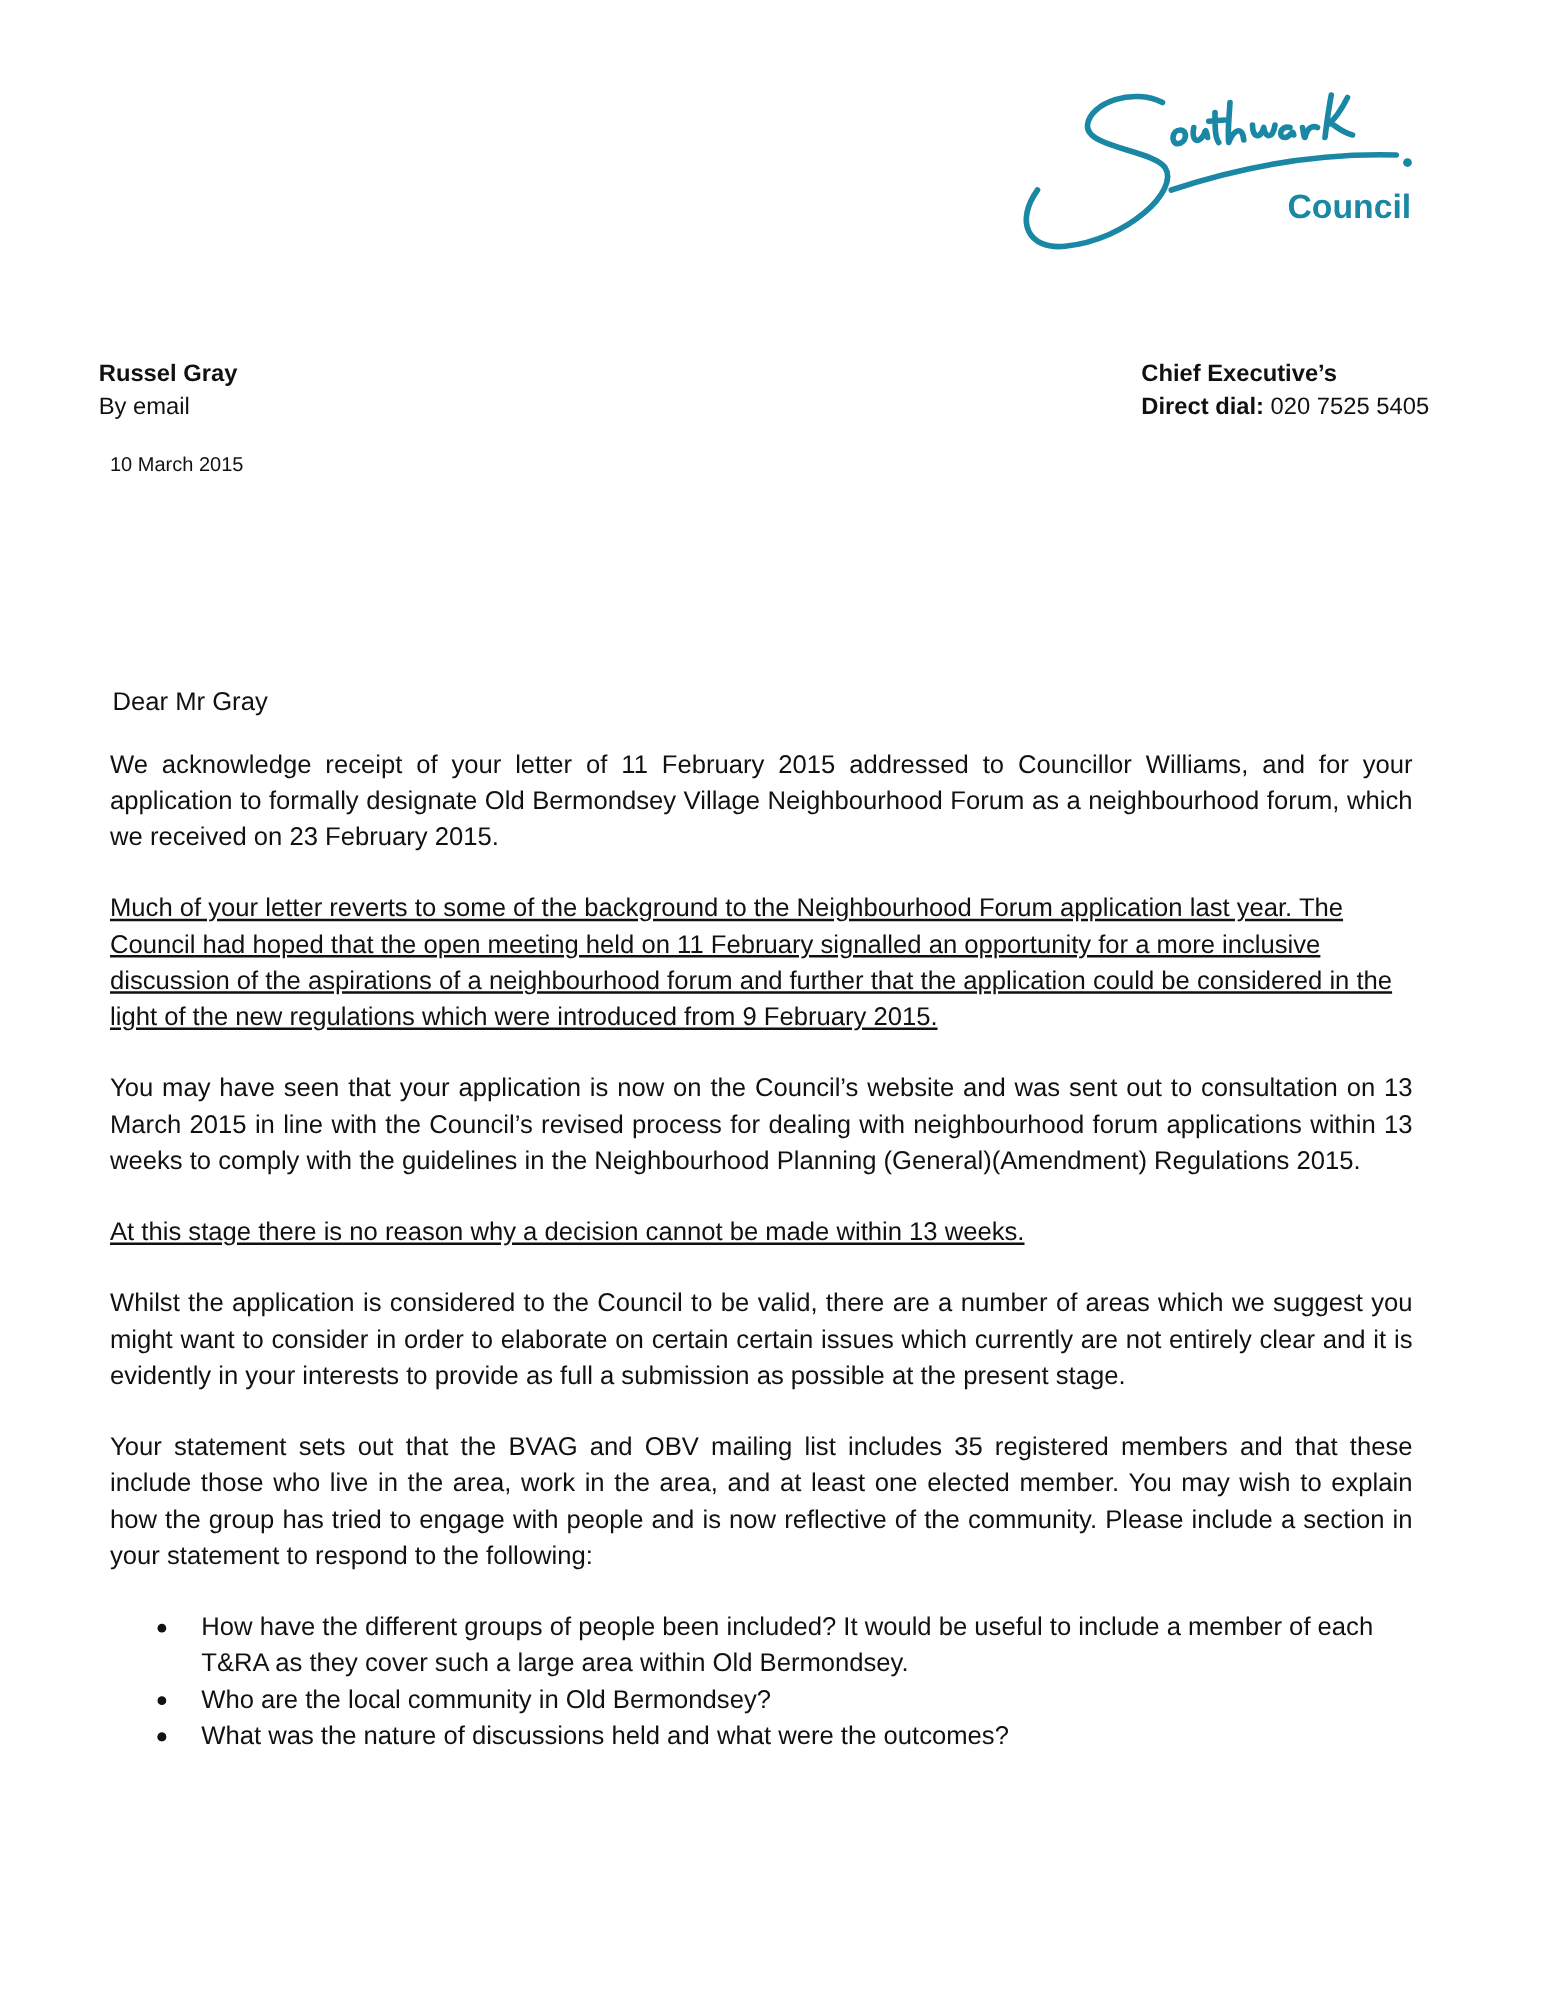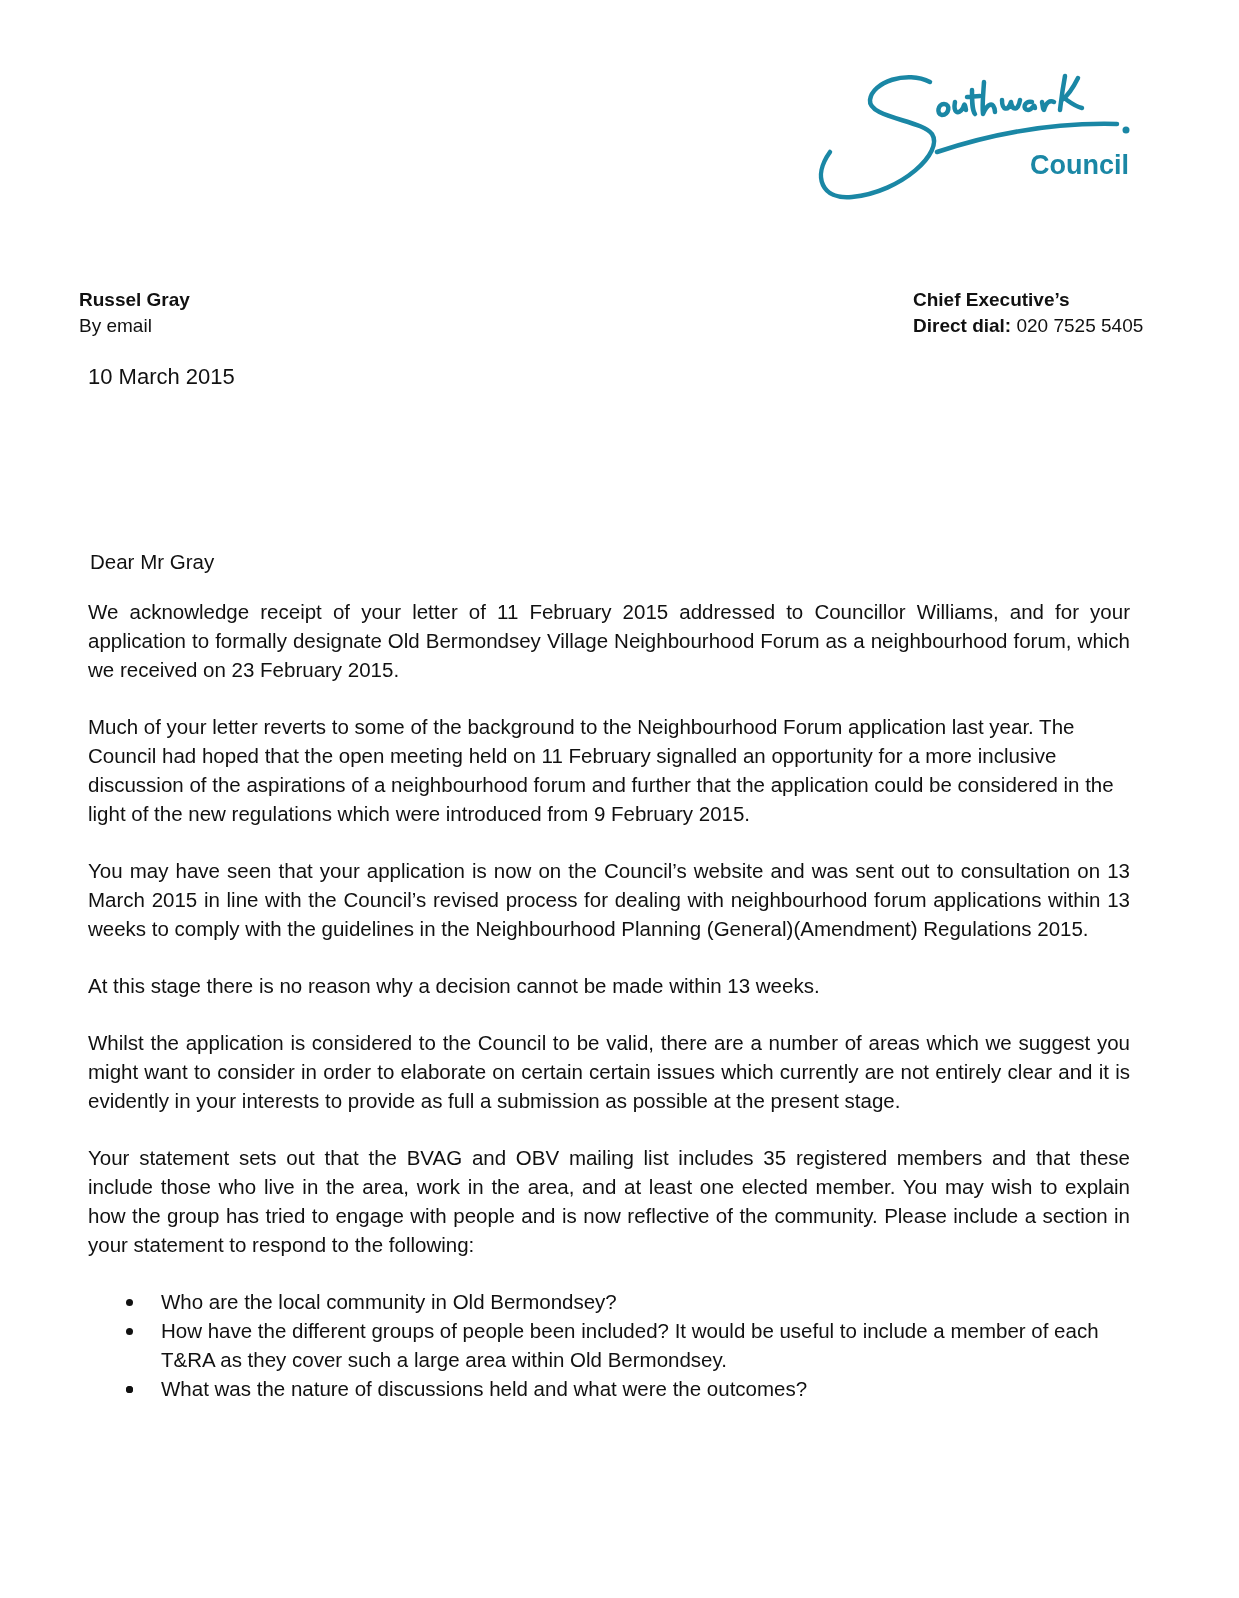--- a/index.html
+++ b/index.html
@@ -13,27 +13,27 @@
   .logo svg { position: absolute; left: 0; top: 0; }
   .logo-council {
     position: absolute; left: 218px; top: 98px;
     font-weight: bold; font-size: 27px; color: #1a87a5; letter-spacing: 0px;
   }
 
   .addr { position: absolute; font-size: 19px; line-height: 26px; }
   .addr .b { font-weight: bold; }
   .recipient { left: 79px; top: 287px; }
   .sender { left: 913px; top: 287px; }
-  .date { position: absolute; left: 88px; top: 364px; font-size: 22px; }
+  .date { position: absolute; left: 88px; top: 364px; font-size: 16px; }
 
   .body { position: absolute; left: 88px; top: 547px; width: 1042px; font-size: 20.5px; line-height: 29px; }
   .salutation { margin: 0 0 21px 2px; }
   .subject { font-weight: bold; margin: 0 0 25px 0; line-height: 26px; }
   .para { margin: 0 0 28px 0; text-align: justify; }
-  .para.left { text-align: left; }
+  .para.left { text-align: left; text-decoration: underline; }
   ul.bullets { list-style: none; margin: 0; padding: 0; }
   ul.bullets li { position: relative; padding-left: 73px; line-height: 29px; }
   ul.bullets li .dot {
     position: absolute; left: 38px; top: 12px; width: 7px; height: 7px;
     border-radius: 50%; background: #111111;
   }
 </style>
 </head>
 <body>
 
@@ -78,19 +78,19 @@
 
   <div class="body">
     <p class="salutation">Dear Mr Gray</p>
     <p class="para">We acknowledge receipt of your letter of 11 February 2015 addressed to Councillor Williams, and for your application to formally designate Old Bermondsey Village Neighbourhood Forum as a neighbourhood forum, which we received on 23 February 2015.</p>
     <p class="para left">Much of your letter reverts to some of the background to the Neighbourhood Forum application last year. The Council had hoped that the open meeting held on 11 February signalled an opportunity for a more inclusive discussion of the aspirations of a neighbourhood forum and further that the application could be considered in the light of the new regulations which were introduced from 9 February 2015.</p>
     <p class="para">You may have seen that your application is now on the Council’s website and was sent out to consultation on 13 March 2015 in line with the Council’s revised process for dealing with neighbourhood forum applications within 13 weeks to comply with the guidelines in the Neighbourhood Planning (General)(Amendment) Regulations 2015.</p>
     <p class="para left">At this stage there is no reason why a decision cannot be made within 13 weeks.</p>
     <p class="para">Whilst the application is considered to the Council to be valid, there are a number of areas which we suggest you might want to consider in order to elaborate on certain certain issues which currently are not entirely clear and it is evidently in your interests to provide as full a submission as possible at the present stage.</p>
     <p class="para">Your statement sets out that the BVAG and OBV mailing list includes 35 registered members and that these include those who live in the area, work in the area, and at least one elected member.  You may wish to explain how the group has tried to engage with people and is now reflective of the community. Please include a section in your statement to respond to the following:</p>
     <ul class="bullets">
+      <li><span class="dot"></span><span>How have the different groups of people been included? It would be useful to include a member of each T&amp;RA as they cover such a large area within Old Bermondsey.</span></li>
       <li><span class="dot"></span><span>Who are the local community in Old Bermondsey?</span></li>
-      <li><span class="dot"></span><span>How have the different groups of people been included? It would be useful to include a member of each T&amp;RA as they cover such a large area within Old Bermondsey.</span></li>
       <li><span class="dot"></span></li>
       <li><span class="dot"></span><span>What was the nature of discussions held and what were the outcomes?</span></li>
     </ul>
   </div>
 </div>
 
 </body></html>

